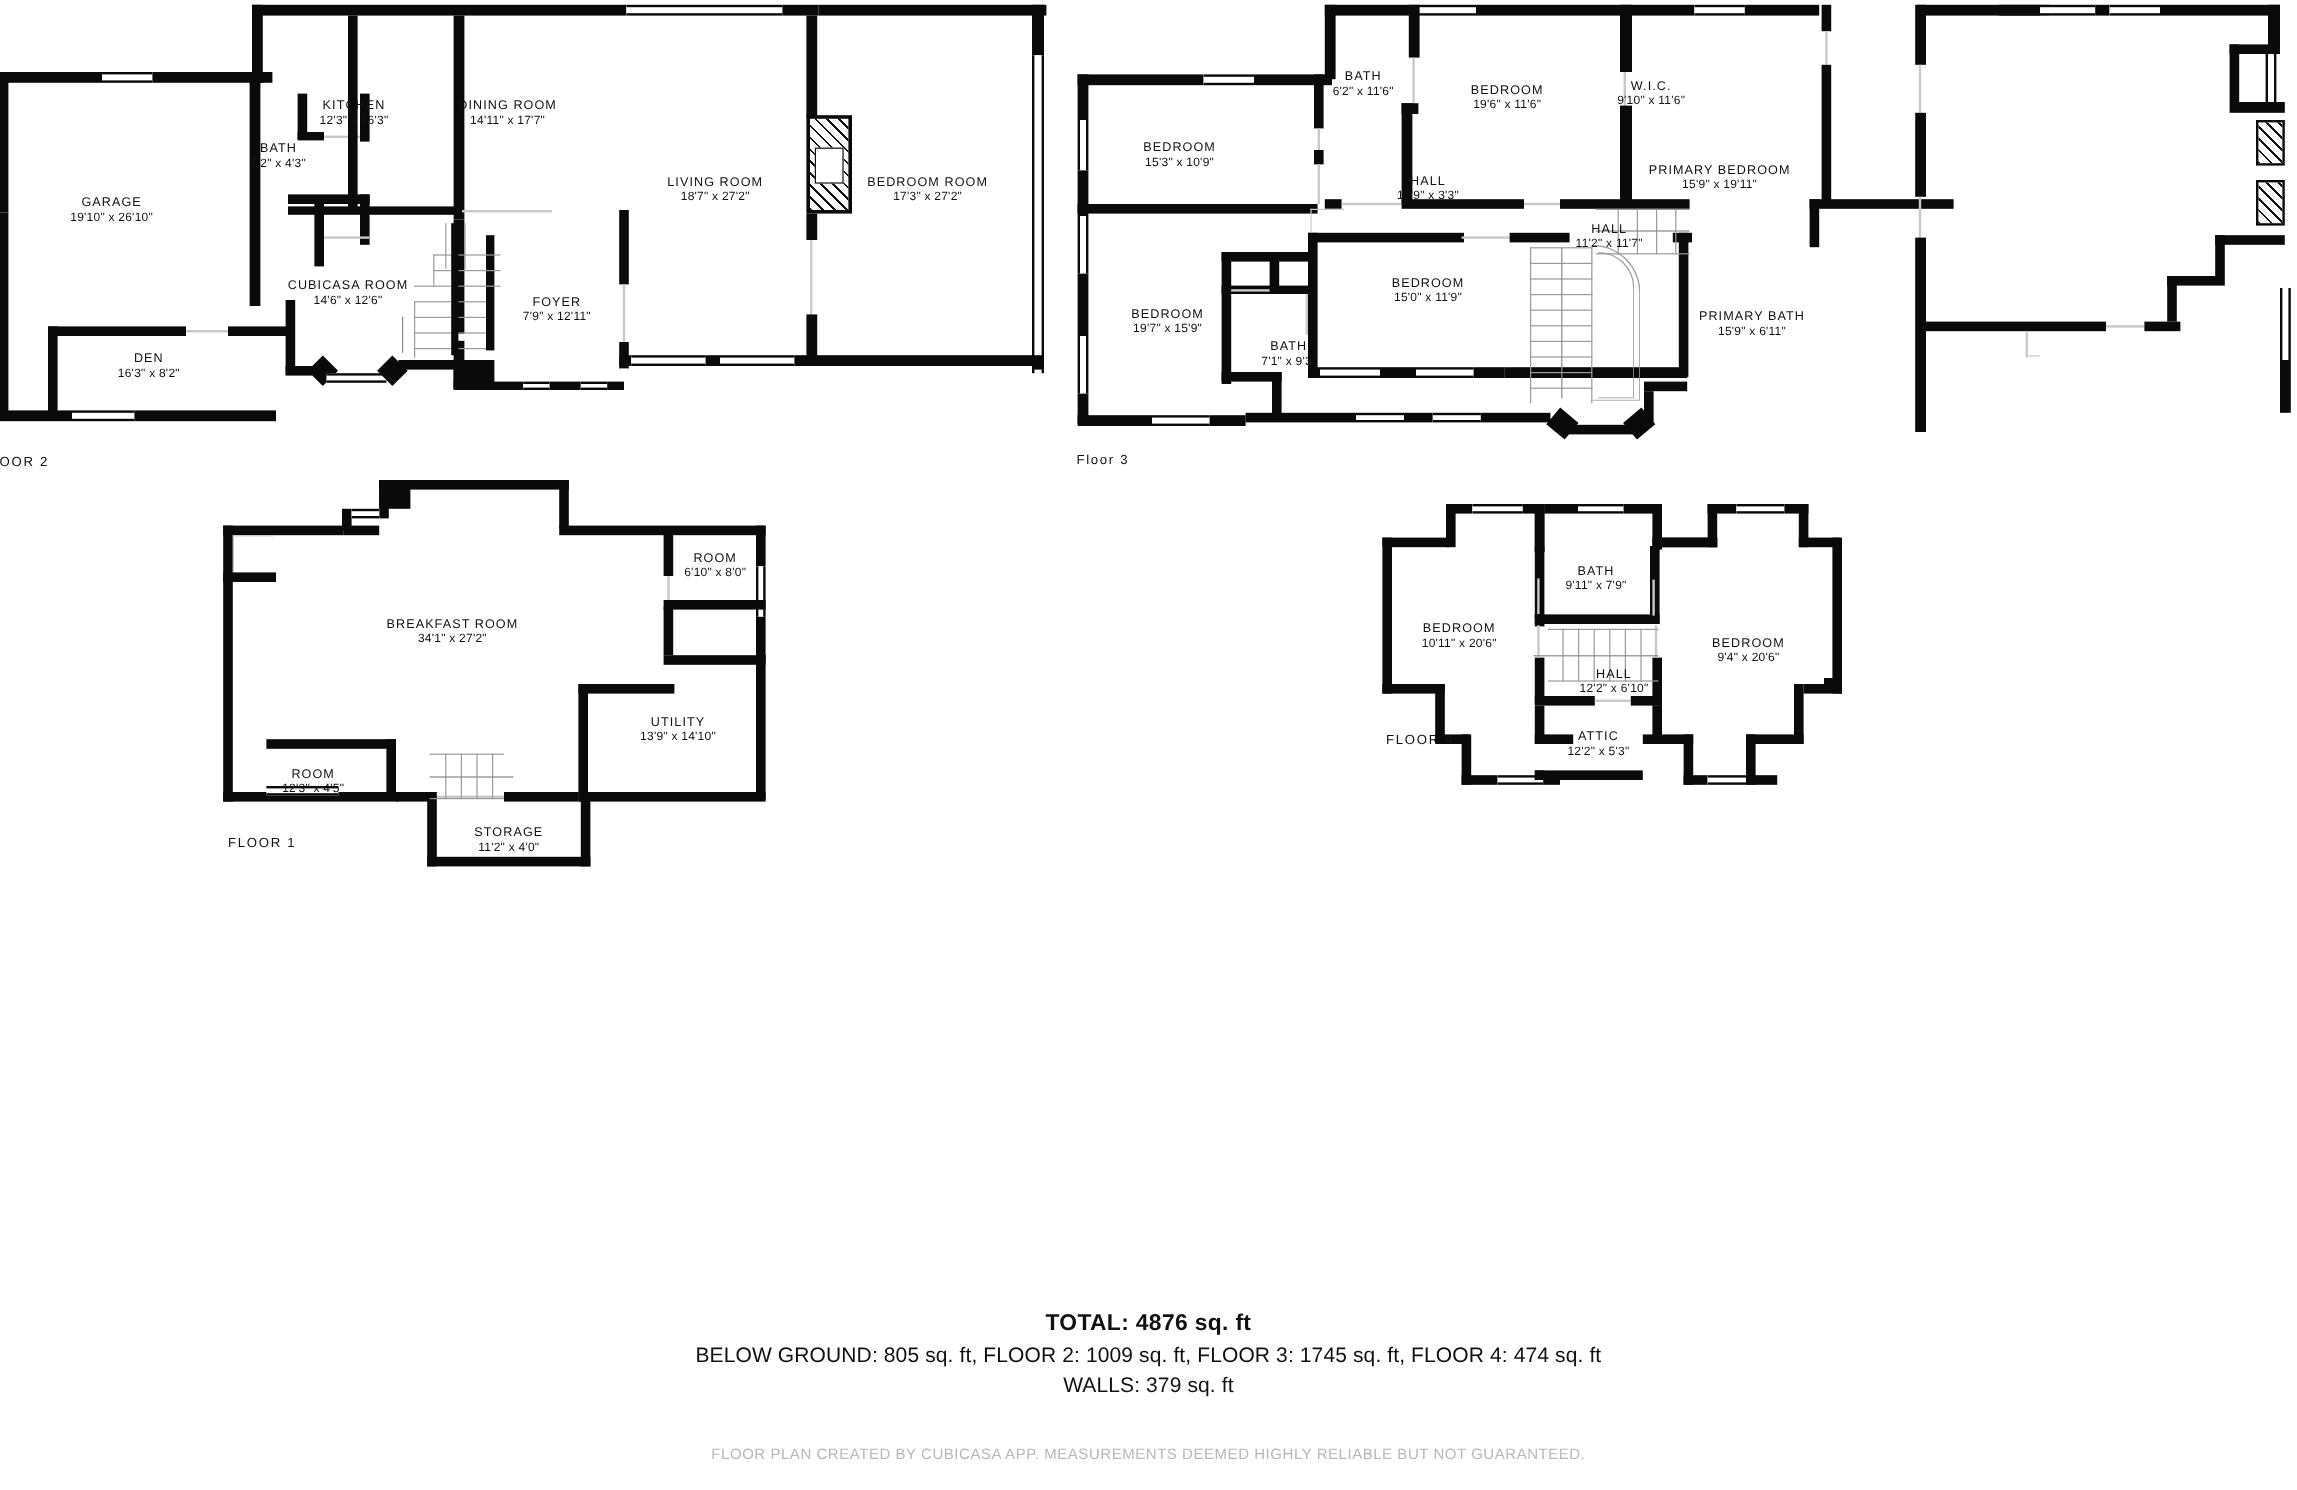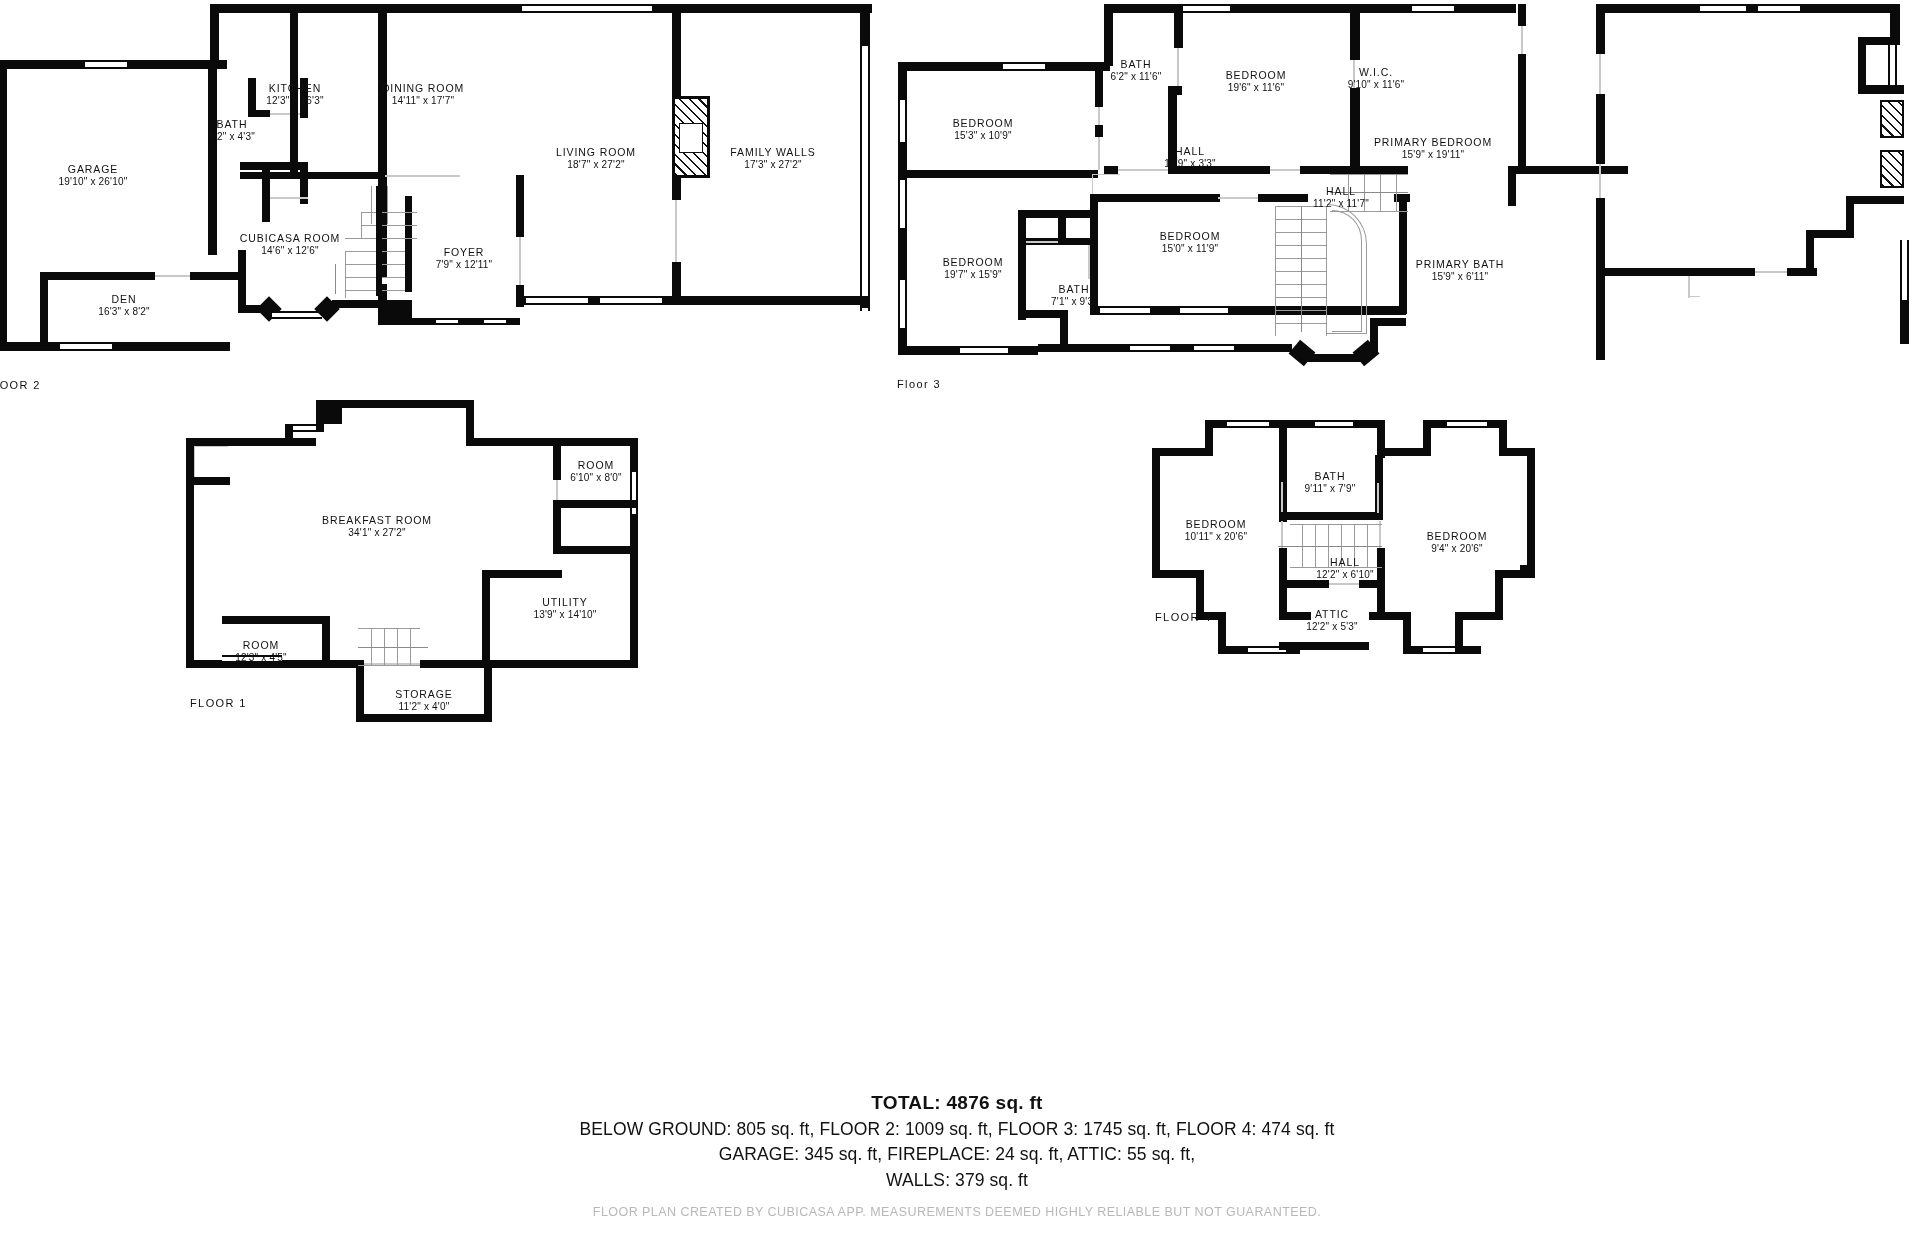--- a/index.html
+++ b/index.html
@@ -149,21 +149,21 @@
     </div>
     <div class="lbl" style="left:423px;top:82px;">
       <div class="nm">DINING ROOM</div>
       <div class="dm">14'11" x 17'7"</div>
     </div>
     <div class="lbl" style="left:596px;top:146px;">
       <div class="nm">LIVING ROOM</div>
       <div class="dm">18'7" x 27'2"</div>
     </div>
     <div class="lbl" style="left:773px;top:146px;">
-      <div class="nm">FAMILY WALLS</div>
+      <div class="nm">BEDROOM ROOM</div>
       <div class="dm">17'3" x 27'2"</div>
     </div>
     <div class="lbl" style="left:290px;top:232px;">
       <div class="nm">CUBICASA ROOM</div>
       <div class="dm">14'6" x 12'6"</div>
     </div>
     <div class="lbl" style="left:464px;top:246px;">
       <div class="nm">FOYER</div>
       <div class="dm">7'9" x 12'11"</div>
     </div>
@@ -574,19 +574,18 @@
     <div class="lbl" style="left:1332px;top:608px;">
       <div class="nm">ATTIC</div>
       <div class="dm">12'2" x 5'3"</div>
     </div>
 
   </div>
 
   <div class="summary" style="top:1092px;text-align:center;">
     <div class="total">TOTAL: 4876 sq. ft</div>
     <div class="line">BELOW GROUND: 805 sq. ft, FLOOR 2: 1009 sq. ft, FLOOR 3: 1745 sq. ft, FLOOR 4: 474 sq. ft</div>
-    <div class="line">GARAGE: 345 sq. ft, FIREPLACE: 24 sq. ft, ATTIC: 55 sq. ft,</div>
     <div class="line">WALLS: 379 sq. ft</div>
   </div>
 
   <div class="credit" style="top:1205px;">FLOOR PLAN CREATED BY CUBICASA APP. MEASUREMENTS DEEMED HIGHLY RELIABLE BUT NOT GUARANTEED.</div>
 
 </div>
 
 </body></html>

